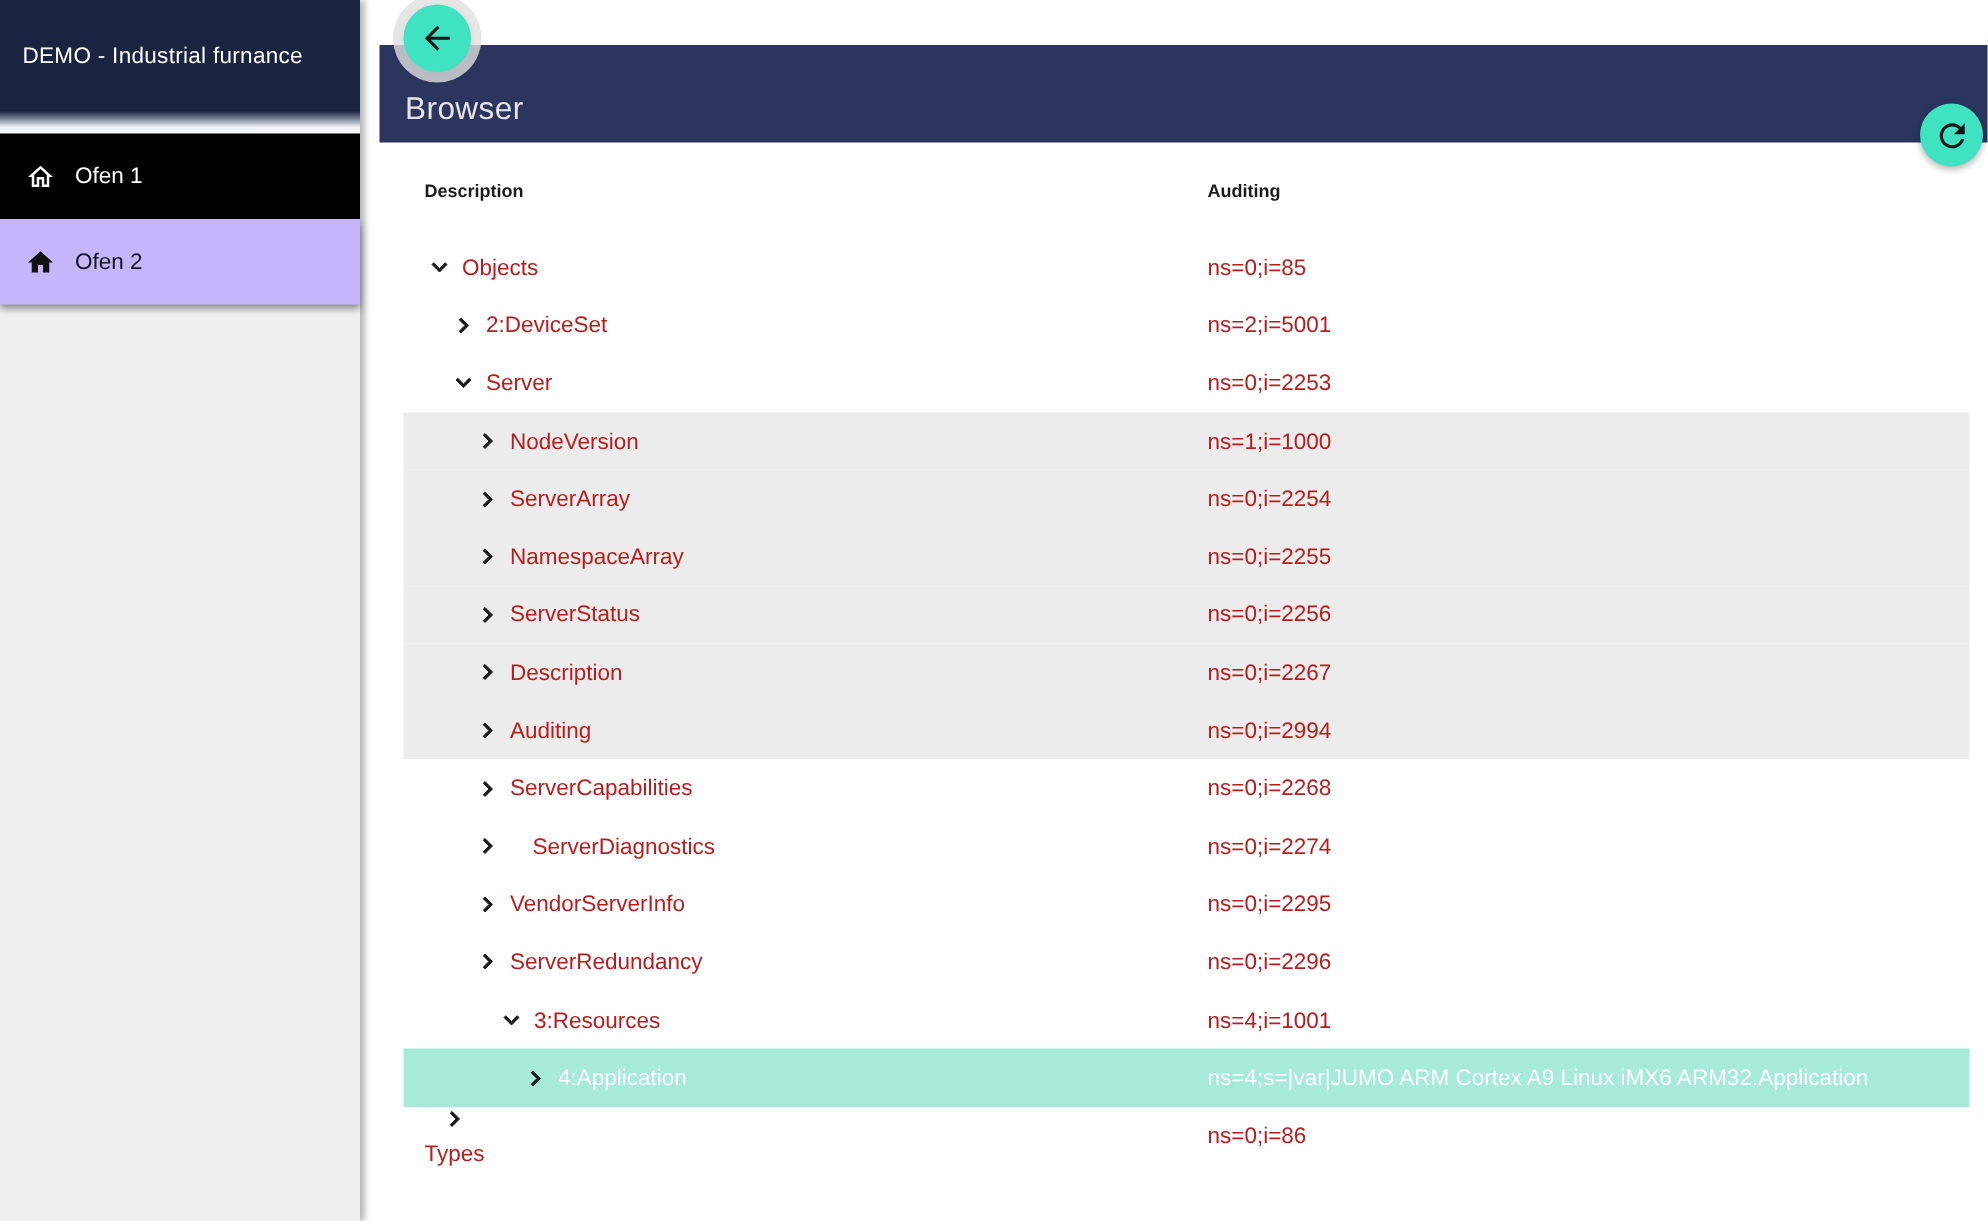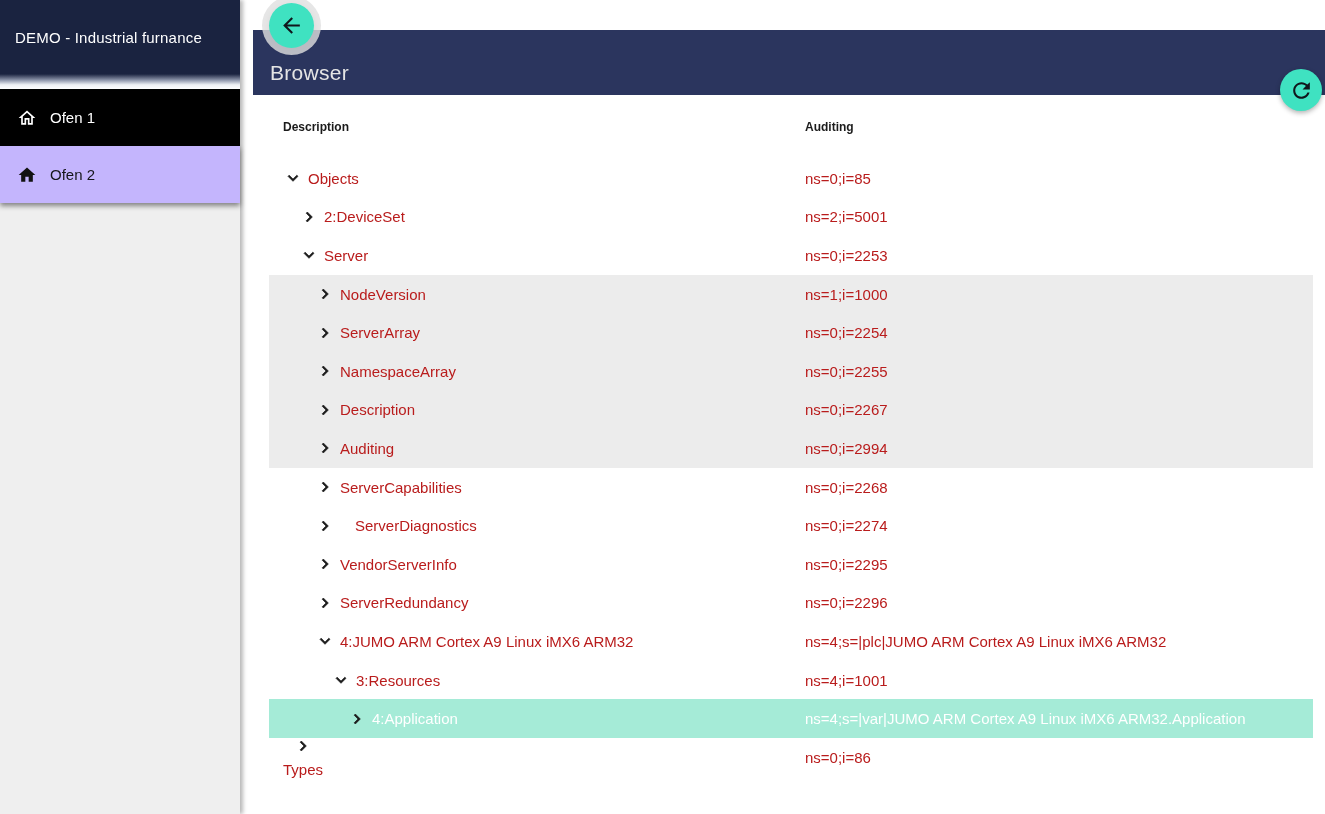--- a/index.html
+++ b/index.html
@@ -197,20 +197,31 @@
             </div>
             <span class="cell-addr">ns=0;i=2255</span>
           </div>
           <div class="trow gray">
             <div class="cell-desc" style="padding-left: 46px;">
               <span class="chev">
                 <svg viewBox="0 0 24 24">
                   <path d="M8.59 16.59 13.17 12 8.59 7.41 10 6l6 6-6 6z"></path>
                 </svg>
               </span>
+              <span>ServerStatus</span>
+            </div>
+            <span class="cell-addr">ns=0;i=2256</span>
+          </div>
+          <div class="trow gray">
+            <div class="cell-desc" style="padding-left: 46px;">
+              <span class="chev">
+                <svg viewBox="0 0 24 24">
+                  <path d="M8.59 16.59 13.17 12 8.59 7.41 10 6l6 6-6 6z"></path>
+                </svg>
+              </span>
               <span>Description</span>
             </div>
             <span class="cell-addr">ns=0;i=2267</span>
           </div>
           <div class="trow gray">
             <div class="cell-desc" style="padding-left: 46px;">
               <span class="chev">
                 <svg viewBox="0 0 24 24">
                   <path d="M8.59 16.59 13.17 12 8.59 7.41 10 6l6 6-6 6z"></path>
                 </svg>
@@ -255,31 +266,20 @@
           <div class="trow">
             <div class="cell-desc" style="padding-left: 46px;">
               <span class="chev">
                 <svg viewBox="0 0 24 24">
                   <path d="M8.59 16.59 13.17 12 8.59 7.41 10 6l6 6-6 6z"></path>
                 </svg>
               </span>
               <span>ServerRedundancy</span>
             </div>
             <span class="cell-addr">ns=0;i=2296</span>
-          </div>
-          <div class="trow">
-            <div class="cell-desc" style="padding-left: 46px;">
-              <span class="chev">
-                <svg viewBox="0 0 24 24">
-                  <path d="M7.41 8.59 12 13.17l4.59-4.58L18 10l-6 6-6-6 1.41-1.41z"></path>
-                </svg>
-              </span>
-              <span>4:JUMO ARM Cortex A9 Linux iMX6 ARM32</span>
-            </div>
-            <span class="cell-addr">ns=4;s=|plc|JUMO ARM Cortex A9 Linux iMX6 ARM32</span>
           </div>
           <div class="trow">
             <div class="cell-desc" style="padding-left: 62px;">
               <span class="chev">
                 <svg viewBox="0 0 24 24">
                   <path d="M7.41 8.59 12 13.17l4.59-4.58L18 10l-6 6-6-6 1.41-1.41z"></path>
                 </svg>
               </span>
               <span>3:Resources</span>
             </div>

